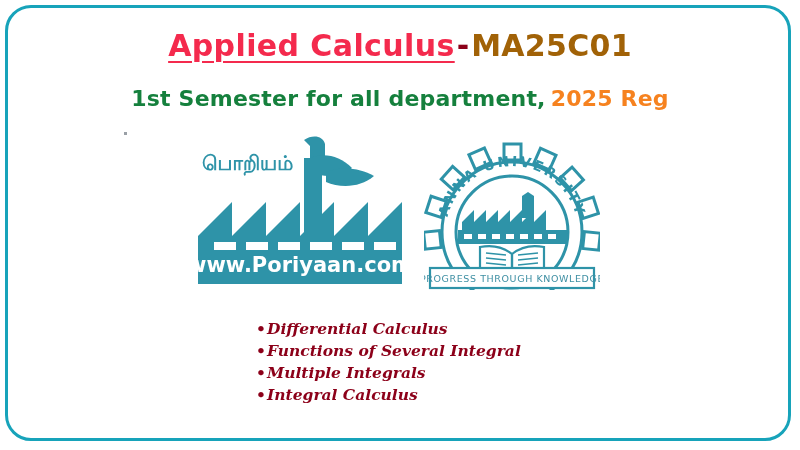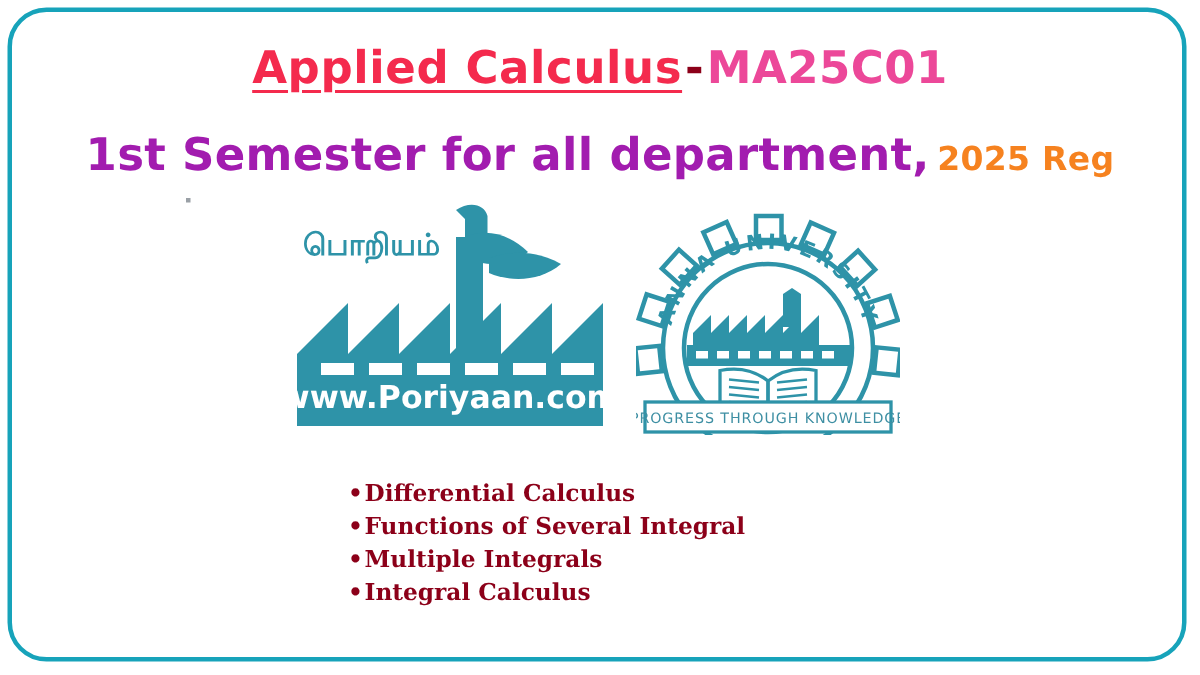--- a/index.html
+++ b/index.html
@@ -50,37 +50,37 @@
     font-family: "DejaVu Sans", sans-serif;
     font-size: 30px;
     font-weight: bold;
     color: #8C0019;
     padding: 0 2px;
   }
   .title-code {
     font-family: "DejaVu Sans", sans-serif;
     font-size: 30px;
     font-weight: bold;
-    color: #ec4899;
+    color: #a16207;
     letter-spacing: 0.3px;
   }
   
   #subtitle-row {
     position: absolute;
     left: 0;
     top: 86px;
     width: 800px;
     text-align: center;
     white-space: nowrap;
   }
   .sub-a {
     font-family: "DejaVu Sans", sans-serif;
-    font-size: 30px;
-    font-weight: bold;
-    color: #a21caf;
+    font-size: 22px;
+    font-weight: bold;
+    color: #15803d;
     letter-spacing: 0.2px;
   }
   .sub-b {
     font-family: "DejaVu Sans", sans-serif;
     font-size: 22px;
     font-weight: bold;
     color: #F6821F;
     letter-spacing: 0.2px;
     padding-left: 5px;
   }
@@ -111,23 +111,24 @@
   #anna-logo {
     position: absolute;
     left: 424px;
     top: 14px;
     width: 176px;
     height: 148px;
   }
   
   #topics {
     position: absolute;
-    left: 232px;
+    left: 256px;
     top: 318px;
     width: 420px;
+    font-style: italic;
   }
   .topic-item {
     font-family: "DejaVu Serif", serif;
     font-size: 15.5px;
     font-weight: bold;
     color: #8C0019;
     line-height: 22px;
     white-space: nowrap;
   }
   .topic-bullet {

